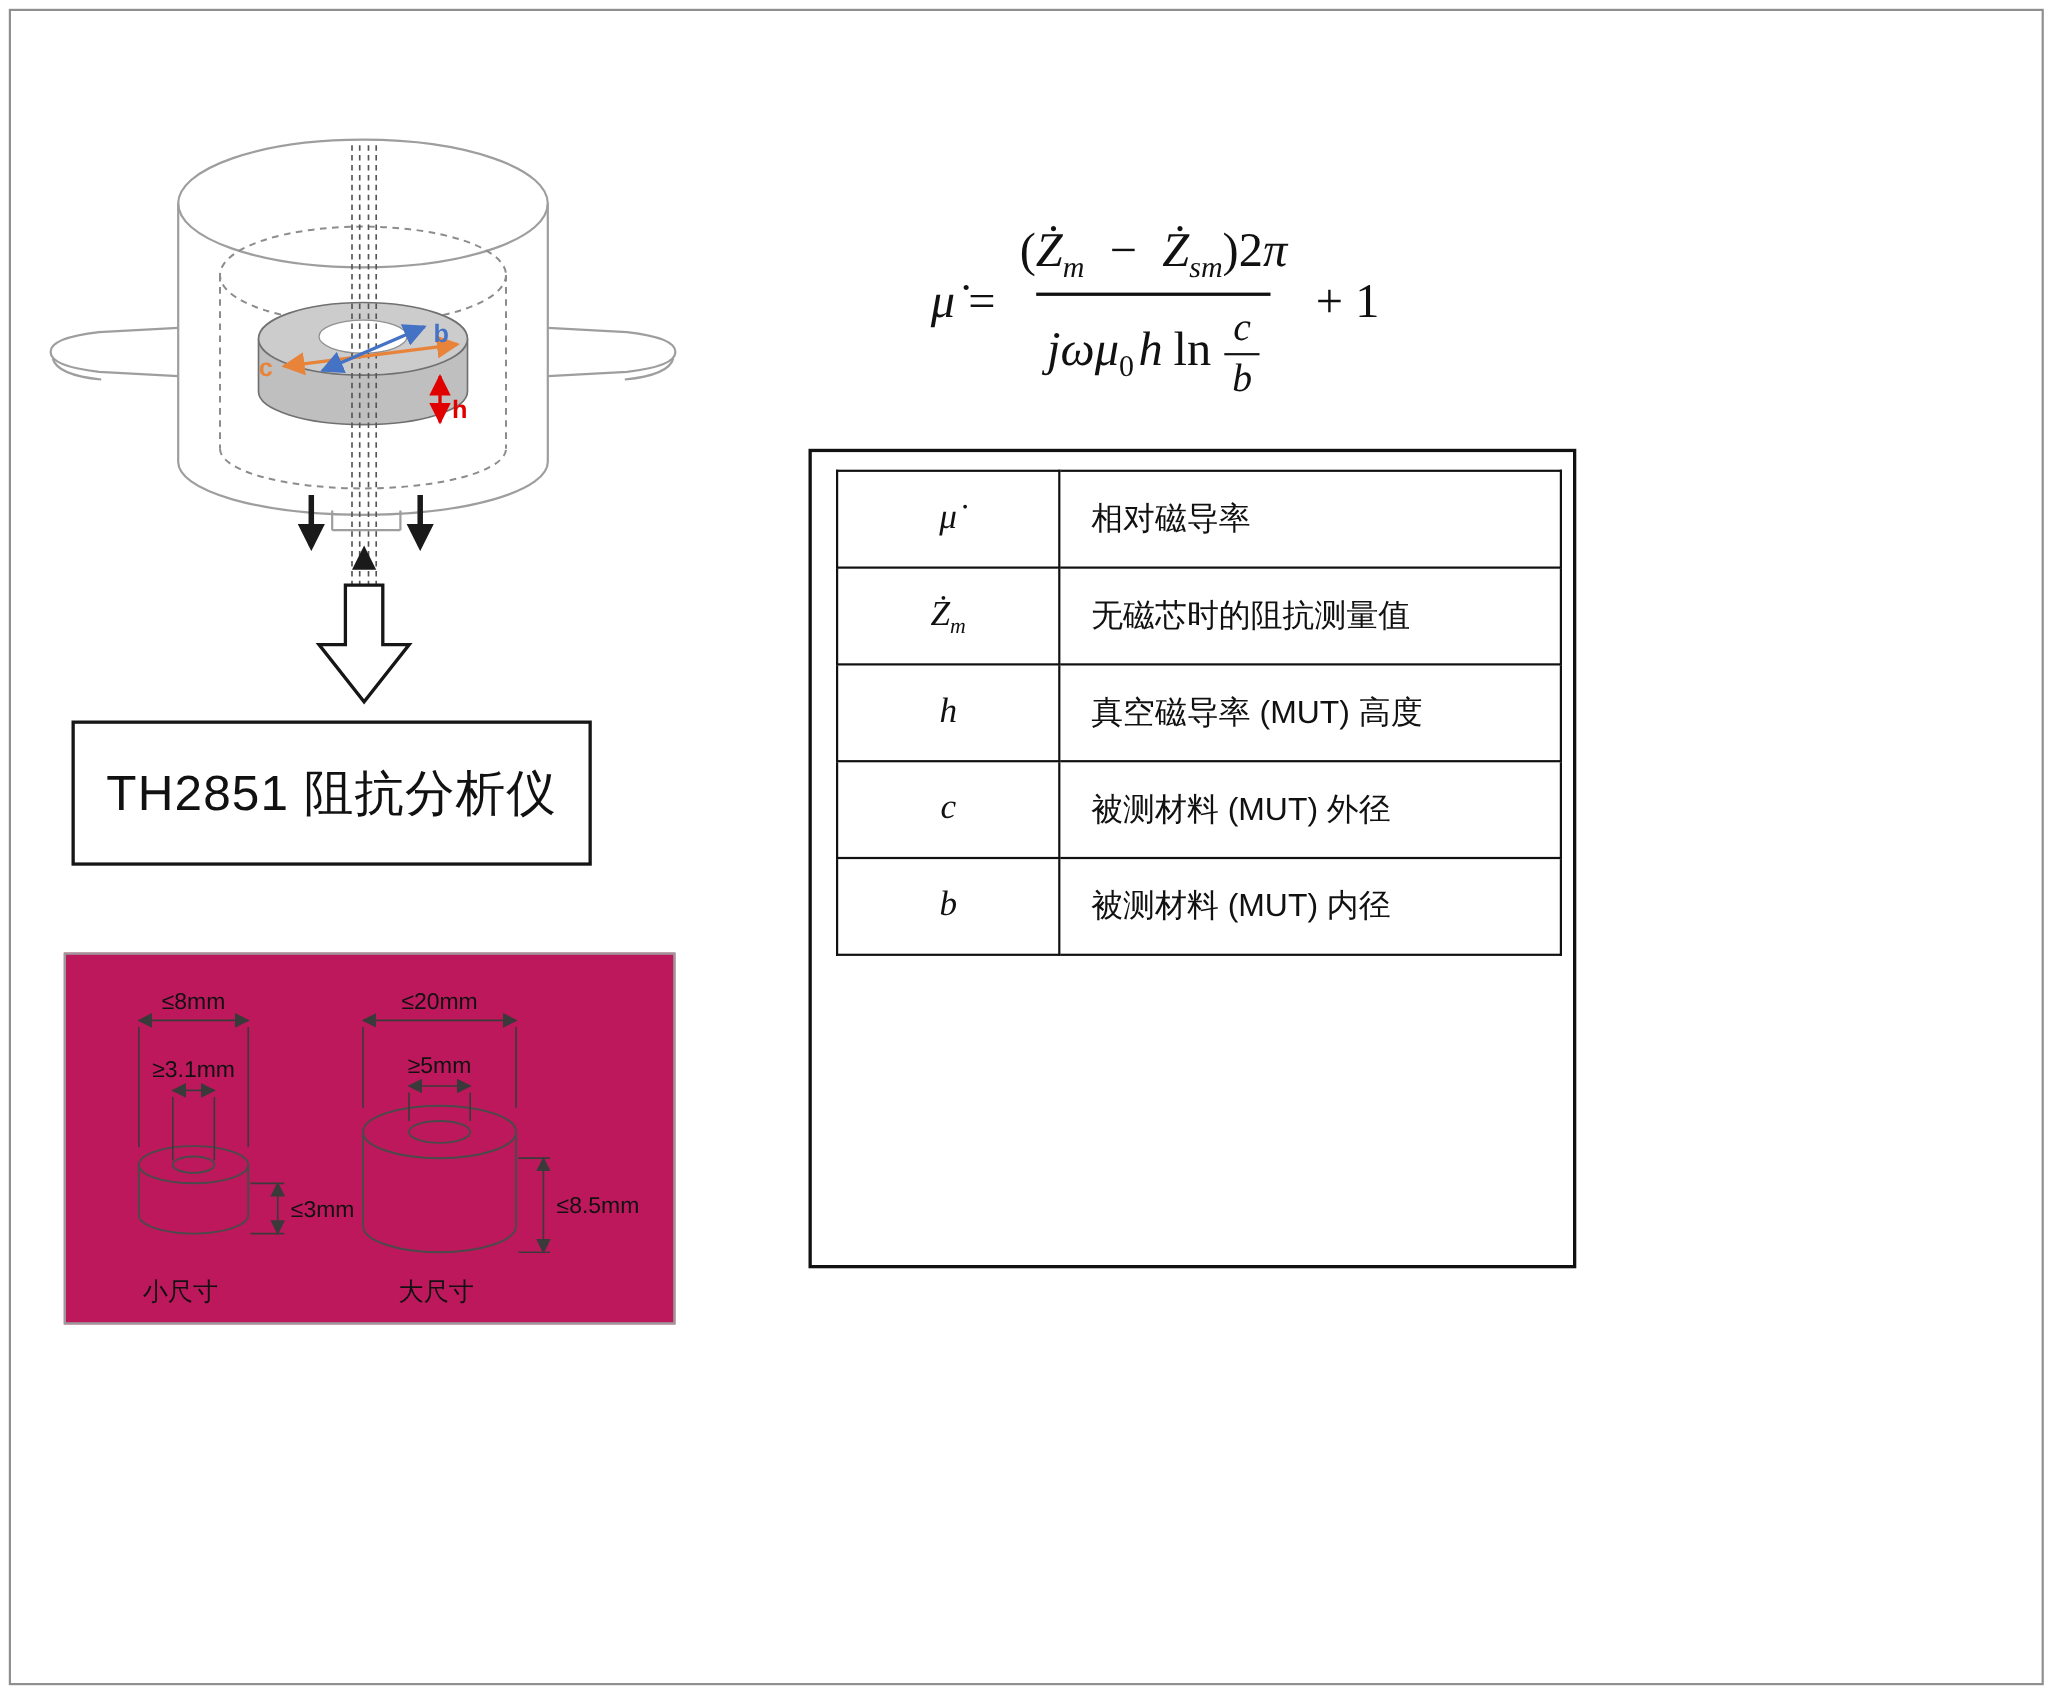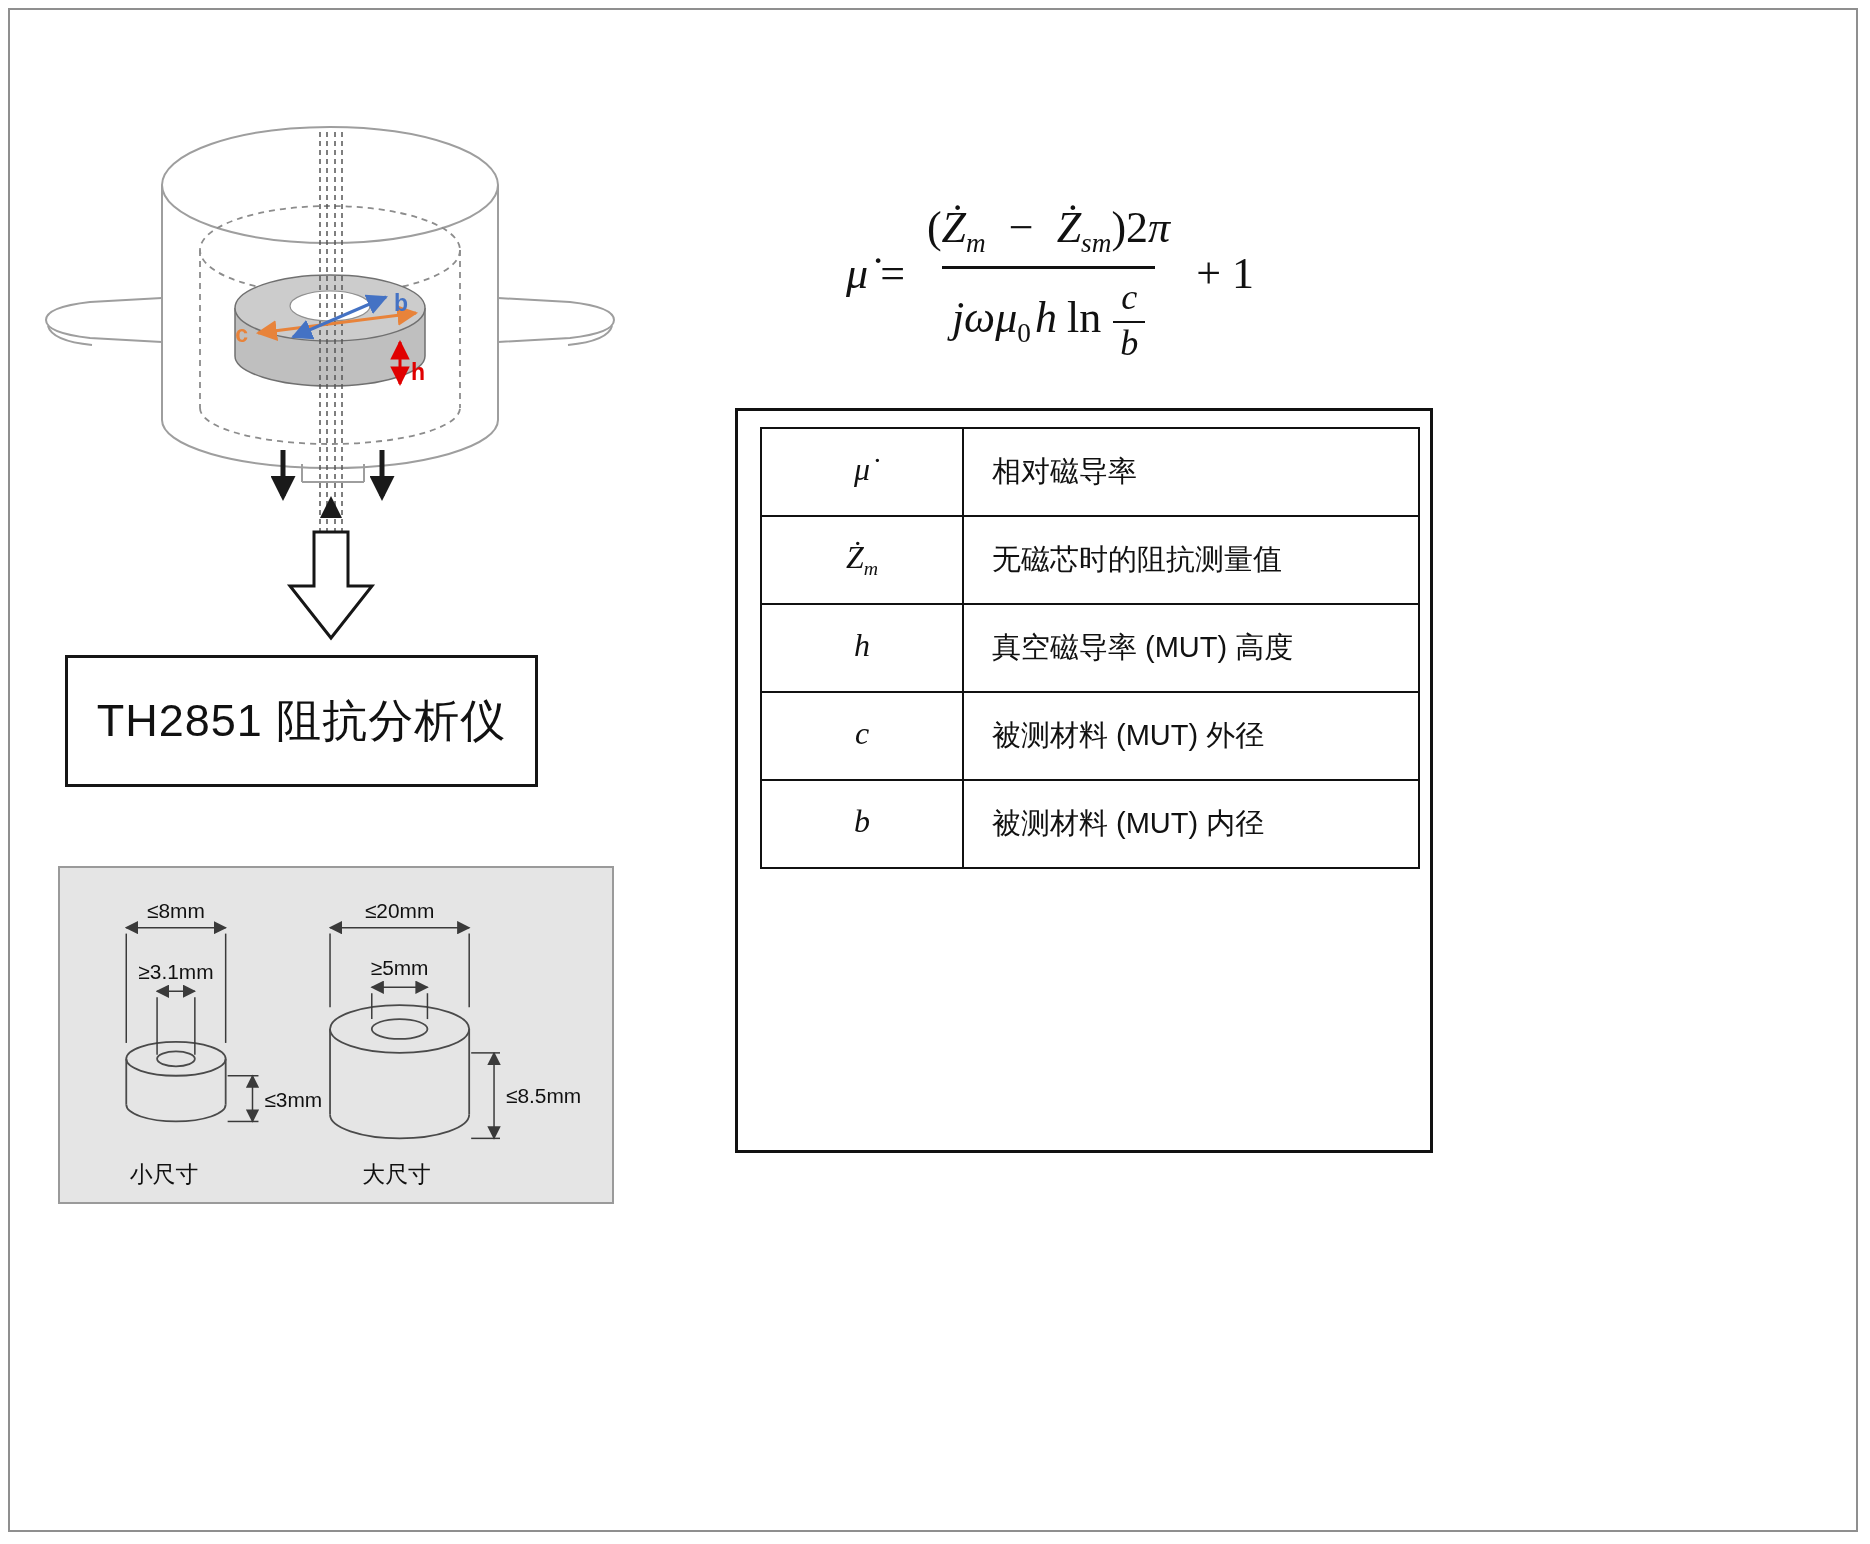--- a/index.html
+++ b/index.html
@@ -12,21 +12,21 @@
   .gd { fill:none; stroke:#8c8c8c; stroke-width:1.8; stroke-dasharray:6 5; }
   .post { fill:none; stroke:#555; stroke-width:1.5; stroke-dasharray:5 4; }
   .arrow3 { fill:none; stroke-width:3; }
   .svg-label { font-family:"Liberation Sans",sans-serif; font-size:23px; font-weight:bold; }
 
   .analyzer-box { position:absolute; left:65px; top:655px; width:473px; height:132px; border:3px solid #161616;
                   display:flex; align-items:center; justify-content:center; box-sizing:border-box;
                   font-size:45px; letter-spacing:1px; background:#fff; }
 
   .sizes-box { position:absolute; left:58px; top:866px; width:556px; height:338px; border:2px solid #9a9a9a;
-               box-sizing:border-box; background:#e5e5e5; }
+               box-sizing:border-box; background:#be185d; }
   .dim { stroke:#3a3a3a; stroke-width:1.5; fill:none; }
   .lineart { fill:none; stroke:#4a4a4a; stroke-width:1.8; }
   .dimtxt { font-family:"Liberation Sans",sans-serif; font-size:21px; fill:#111; font-weight:normal; }
   .captxt { font-family:"Liberation Sans",sans-serif; font-size:23px; fill:#111; }
 
   
   .formula { position:absolute; left:745px; top:168px; width:610px; height:210px;
              display:flex; align-items:center; justify-content:center;
              font-family:"Liberation Serif",serif; font-size:44px; color:#111; }
   .it { font-style:italic; }

